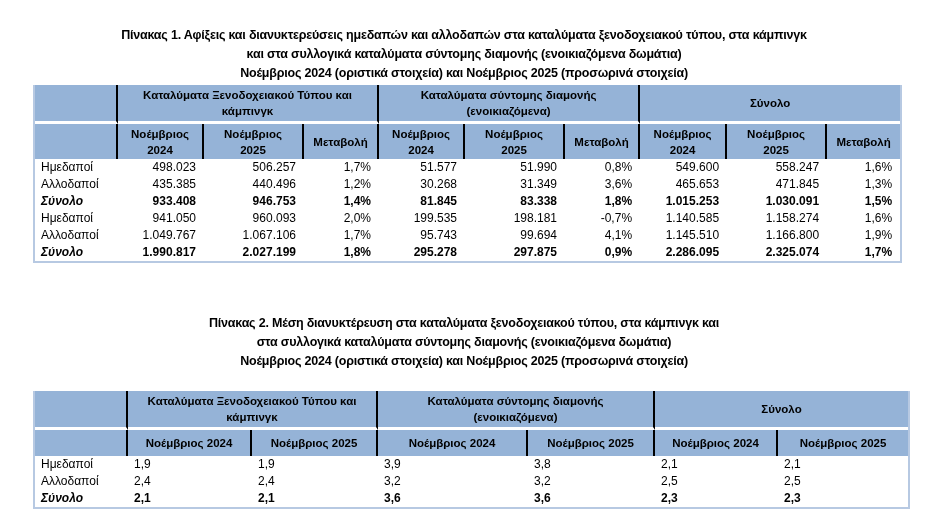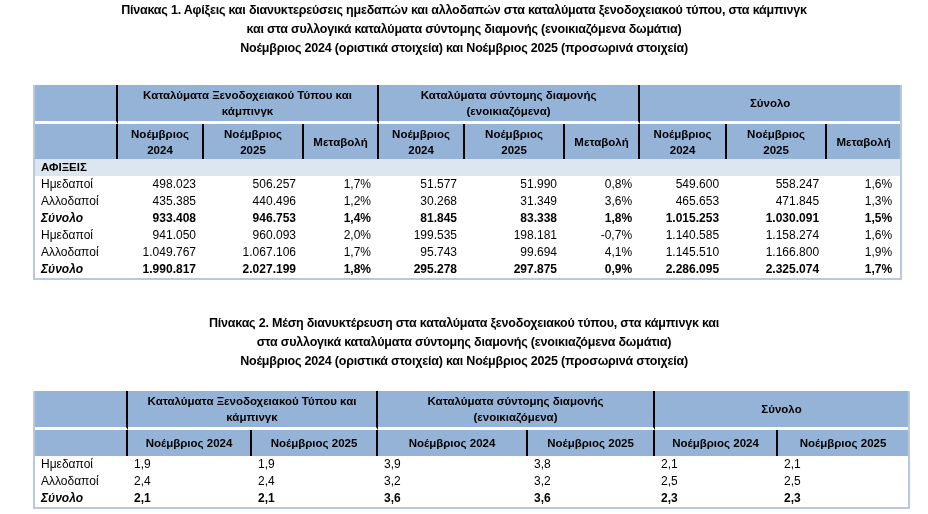--- a/index.html
+++ b/index.html
@@ -26,21 +26,21 @@
   tr.total td.lbl { font-style:italic; }
   #t2 { left:33px; top:391px; width:873px; border:2px solid #b7c9e2; border-top:none; }
   #t2 tr.h1 th { height:36px; }
   #t2 tr.h2 th { height:26px; }
   #t2 td { height:17px; line-height:17px; }
   #t2 td.c { }
 </style>
 </head>
 <body>
 
-<div class="title" style="top:1px;">
+<div class="title" style="top:26px;">
   <div>Πίνακας 1. Αφίξεις και διανυκτερεύσεις ημεδαπών και αλλοδαπών στα καταλύματα ξενοδοχειακού τύπου, στα κάμπινγκ</div>
   <div>και στα συλλογικά καταλύματα σύντομης διαμονής (ενοικιαζόμενα δωμάτια)</div>
   <div>Νοέμβριος 2024 (οριστικά στοιχεία) και Νοέμβριος 2025 (προσωρινά στοιχεία)</div>
 </div>
 
 <table id="t1">
   <colgroup>
     <col style="width:83px">
       <col style="width:86px">
       <col style="width:100px">
@@ -65,23 +65,20 @@
     <th style="white-space:normal;">Νοέμβριος 2025</th>
     <th>Μεταβολή</th>
     <th style="white-space:normal;">Νοέμβριος 2024</th>
     <th style="white-space:normal;">Νοέμβριος 2025</th>
     <th>Μεταβολή</th>
     <th style="white-space:normal;">Νοέμβριος 2024</th>
     <th style="white-space:normal;">Νοέμβριος 2025</th>
     <th class="last">Μεταβολή</th>
   </tr>
 
-  <tr class="section">
-    <td colspan="10" class="lbl">ΑΦΙΞΕΙΣ</td>
-  </tr>
   <tr>
     <td class="lbl">Ημεδαποί</td>
     <td class="num">498.023</td>
     <td class="num">506.257</td>
     <td class="num">1,7%</td>
     <td class="num">51.577</td>
     <td class="num">51.990</td>
     <td class="num">0,8%</td>
     <td class="num">549.600</td>
     <td class="num">558.247</td>

